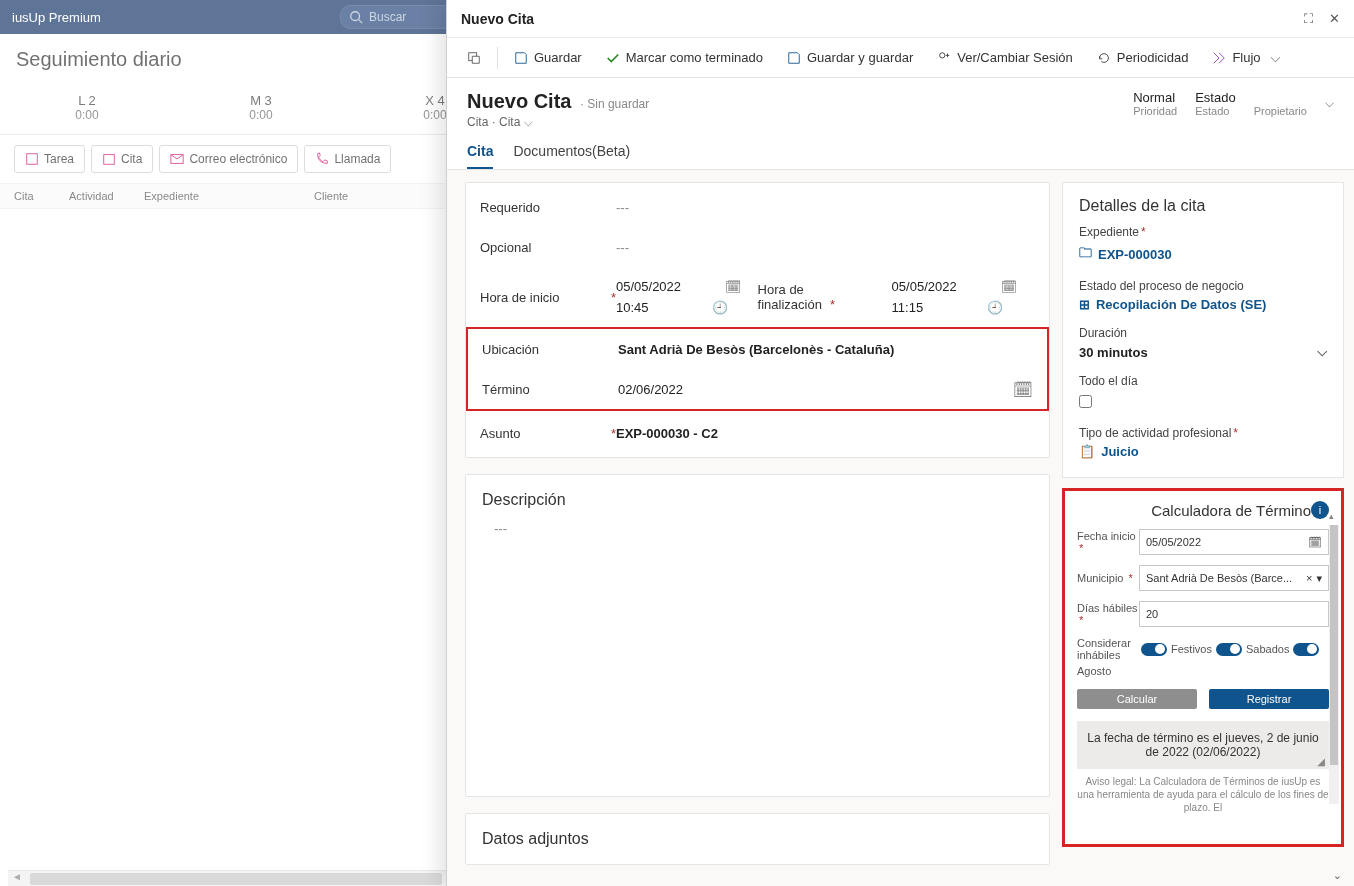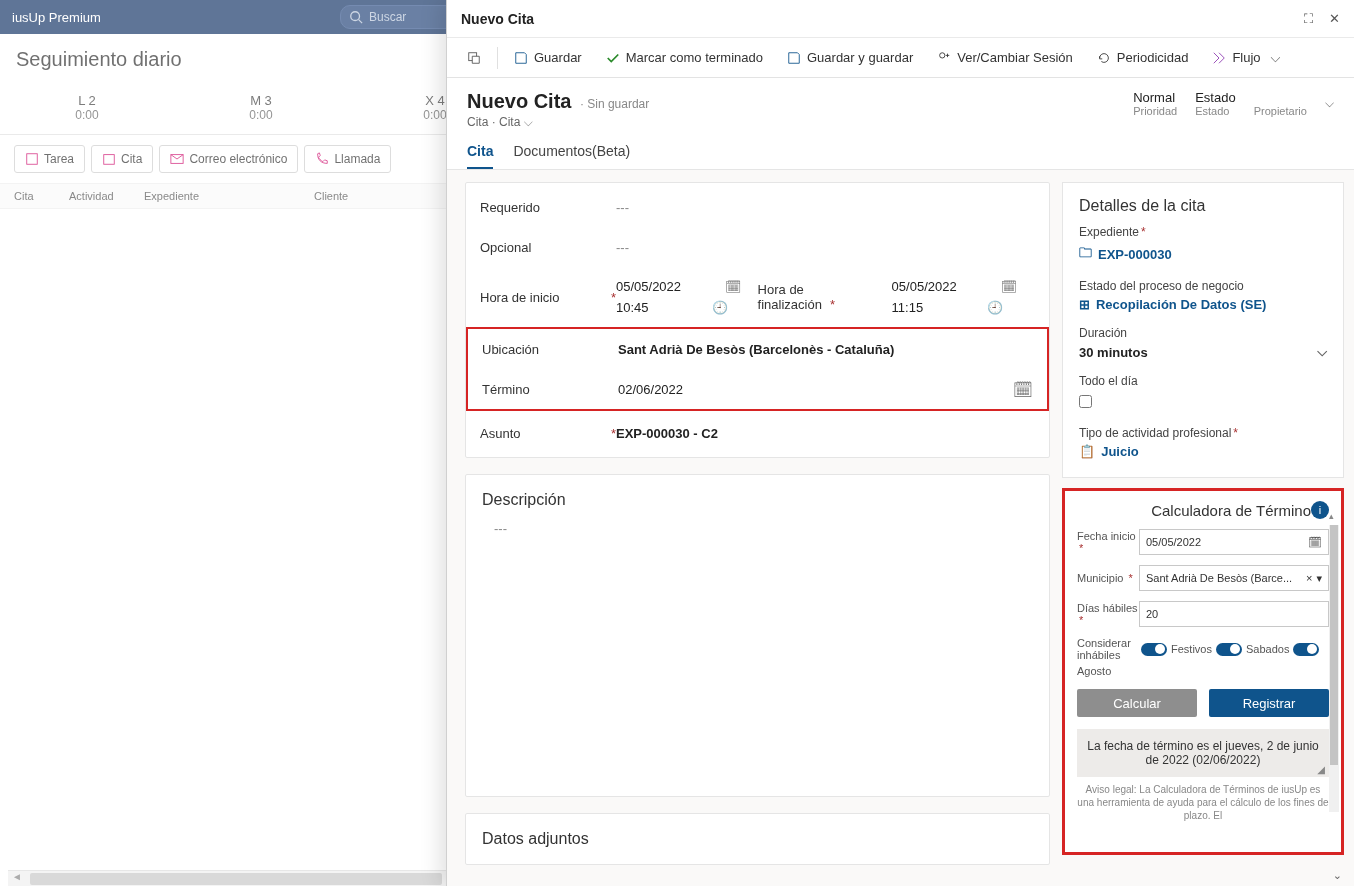--- a/index.html
+++ b/index.html
@@ -72,21 +72,21 @@
 .calc-wrap { position: relative; border: 3px solid #d62424; background:#fff; padding: 10px 12px 30px;}
 .calc-h { font-size: 15px; color:#333; display:flex; align-items:center; justify-content:flex-end;}
 .calc-h .info { width:18px; height:18px; border-radius:50%; background:#0f548c; color:#fff; font-size:11px; display:flex; align-items:center; justify-content:center;}
 .calc-row { display:flex; align-items:center; margin-top:10px; font-size:11px; color:#555;}
 .calc-label { width:62px;}
 .calc-input { flex:1; border:1px solid #c8c8c8; height:26px; font-size:11px; padding:0 6px; display:flex; align-items:center; justify-content:space-between; color:#333; background:#fff;}
 .toggles { display:flex; align-items:center; flex-wrap:wrap; gap:4px; font-size:11px; color:#555; margin-top:10px;}
 .tgl { width:26px; height:13px; background:#0f548c; border-radius:7px; position:relative; display:inline-block;}
 .tgl::after { content:""; position:absolute; right:2px; top:1.5px; width:10px; height:10px; background:#fff; border-radius:50%;}
 .calc-btns { display:flex; gap:12px; margin-top:12px;}
-.btn { flex:1; height:28px; font-size:13px; color:#fff; display:flex; align-items:center; justify-content:center; border-radius:2px;}
+.btn { flex:1; height:20px; font-size:11px; color:#fff; display:flex; align-items:center; justify-content:center; border-radius:2px;}
 .btn-calc { background:#8e8e8e;} .btn-reg { background:#0f548c;}
 .result-box { margin-top:12px; background:#edebe9; padding:10px; font-size:12px; color:#333; text-align:center; position:relative;}
 .result-box .rh { position:absolute; right:4px; bottom:2px; color:#888; font-size:10px;}
 .legal { font-size:10px; color:#888; text-align:center; margin-top:6px; line-height:1.3;}
 .calc-scroll { position:absolute; right:2px; top:34px; bottom:40px; width:10px; background:#f0f0f0;}
 .calc-scroll::before{content:"▴"; position:absolute; top:-14px; left:0; font-size:9px; color:#888;}
 .calc-scroll-thumb{ position:absolute; top:0; left:1px; width:8px; height:240px; background:#c4c4c4;}
 .panel-bottom-chevron{ position:absolute; right:12px; bottom:4px; color:#666; font-size:11px;}
 
 svg.icon { width:14px; height:14px; }

